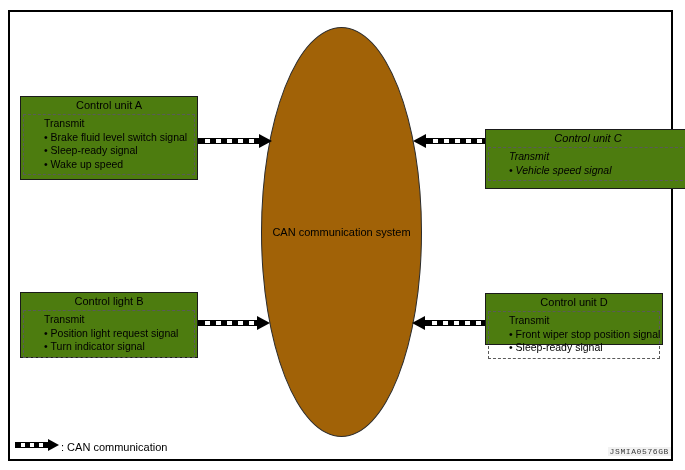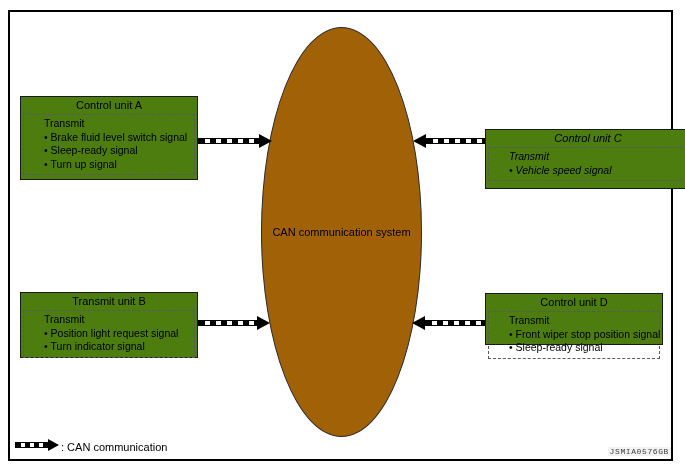--- a/index.html
+++ b/index.html
@@ -162,26 +162,26 @@
   <div class="ellipse">
     <div class="ellipse-label">CAN communication system</div>
   </div>
 
   <div class="unit-box box-a">
     <div class="unit-title">Control unit A</div>
     <div class="unit-content">
       <div>Transmit</div>
       <div class="signal-row">Brake fluid level switch signal</div>
       <div class="signal-row">Sleep-ready signal</div>
-      <div class="signal-row">Turn up signal</div>
+      <div class="signal-row">Wake up speed</div>
     </div>
   </div>
 
   <div class="unit-box box-b">
-    <div class="unit-title">Transmit unit B</div>
+    <div class="unit-title">Control light B</div>
     <div class="unit-content">
       <div>Transmit</div>
       <div class="signal-row">Position light request signal</div>
       <div class="signal-row">Turn indicator signal</div>
     </div>
   </div>
 
   <div class="unit-box box-c">
     <div class="unit-title">Control unit C</div>
     <div class="unit-content">

